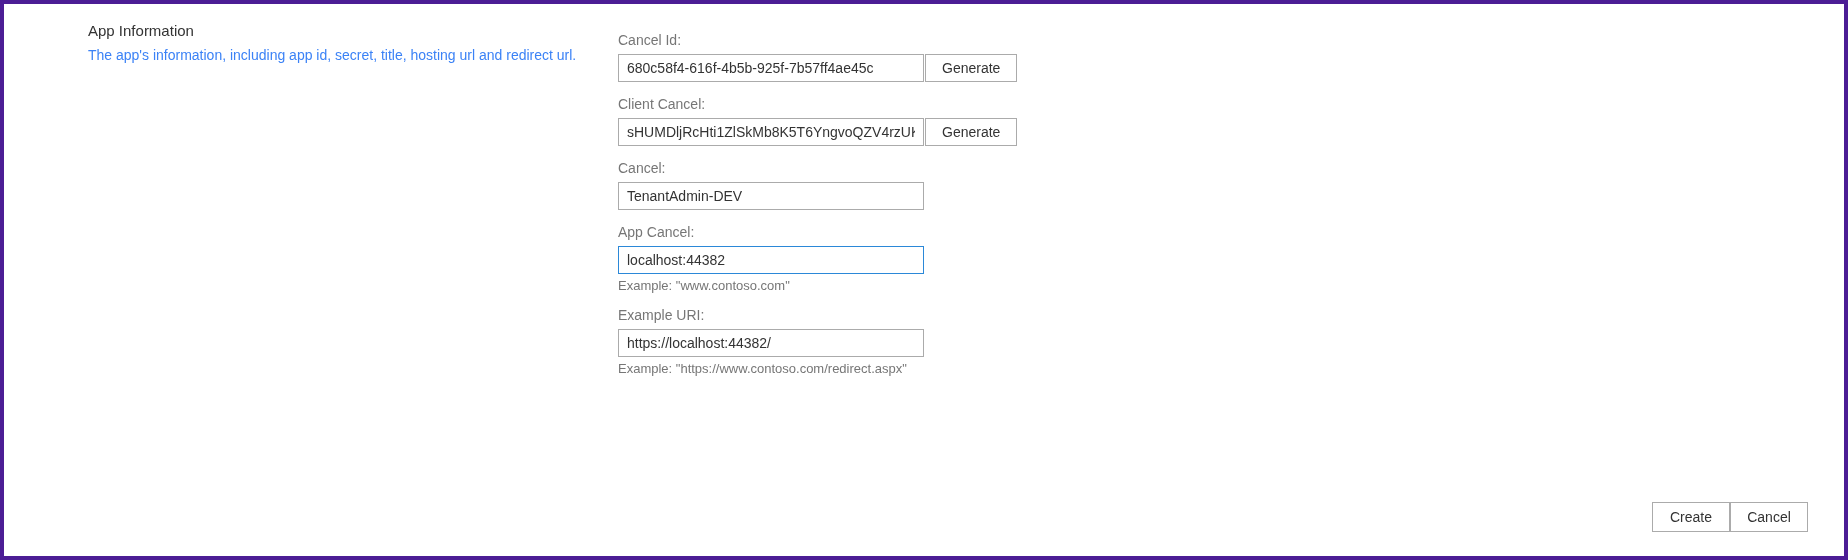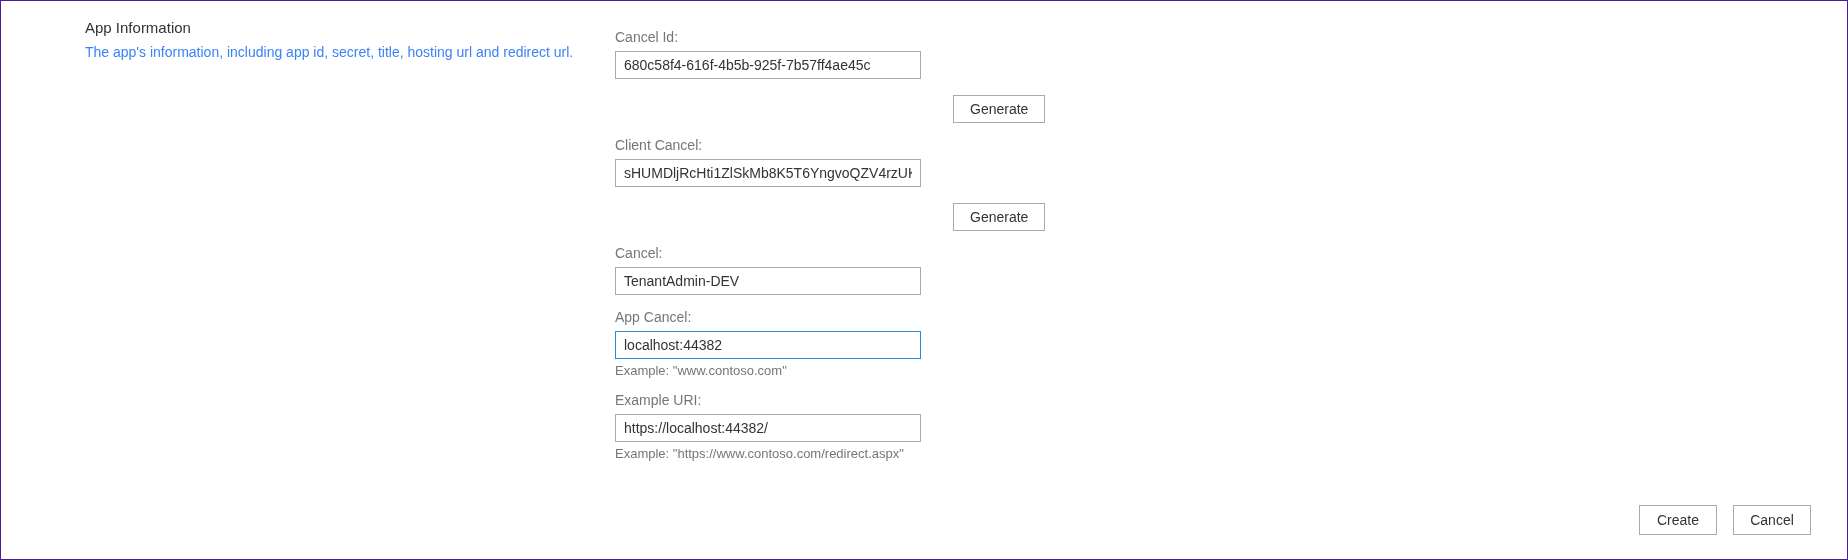--- a/index.html
+++ b/index.html
@@ -9,21 +9,21 @@
     }
     body {
       font-family: "Segoe UI", Arial, sans-serif;
       font-size: 14px;
       color: #333;
       background: #fff;
     }
     .container {
       width: 1848px;
       height: 560px;
-      border: 1px solid #4c1d95;
+      border: 4px solid #4c1d95;
       position: relative;
       padding: 20px 0 0 0;
     }
     .left-col {
       position: absolute;
       left: 84px;
       top: 18px;
       width: 500px;
     }
     .section-title {
@@ -46,21 +46,22 @@
       margin-bottom: 14px;
     }
     .field-label {
       font-size: 14px;
       color: #767676;
       margin-bottom: 6px;
       display: block;
     }
     .field-row {
       display: flex;
-      gap: 32px;
+      align-items: center;
+      gap: 1px;
     }
     .text-input {
       width: 306px;
       height: 28px;
       padding: 4px 8px;
       font-size: 14px;
       color: #333;
       font-family: inherit;
       border: 1px solid #ababab;
       background: #fff;
@@ -72,33 +73,31 @@
     .btn {
       height: 28px;
       padding: 0 16px;
       font-size: 14px;
       font-family: inherit;
       color: #333;
       background: #fff;
       border: 1px solid #ababab;
       cursor: pointer;
       min-width: 78px;
-      margin-top: 44px;
     }
     .helper-text {
       font-size: 13px;
       color: #767676;
       margin-top: 4px;
     }
     .footer-buttons {
       position: absolute;
       right: 36px;
       bottom: 24px;
       display: flex;
-      gap: 16px;
     }
     .footer-buttons .btn {
       min-width: 78px;
       height: 30px;
     }
   </style>
 </head>
 <body>
 
 <div class="container">

